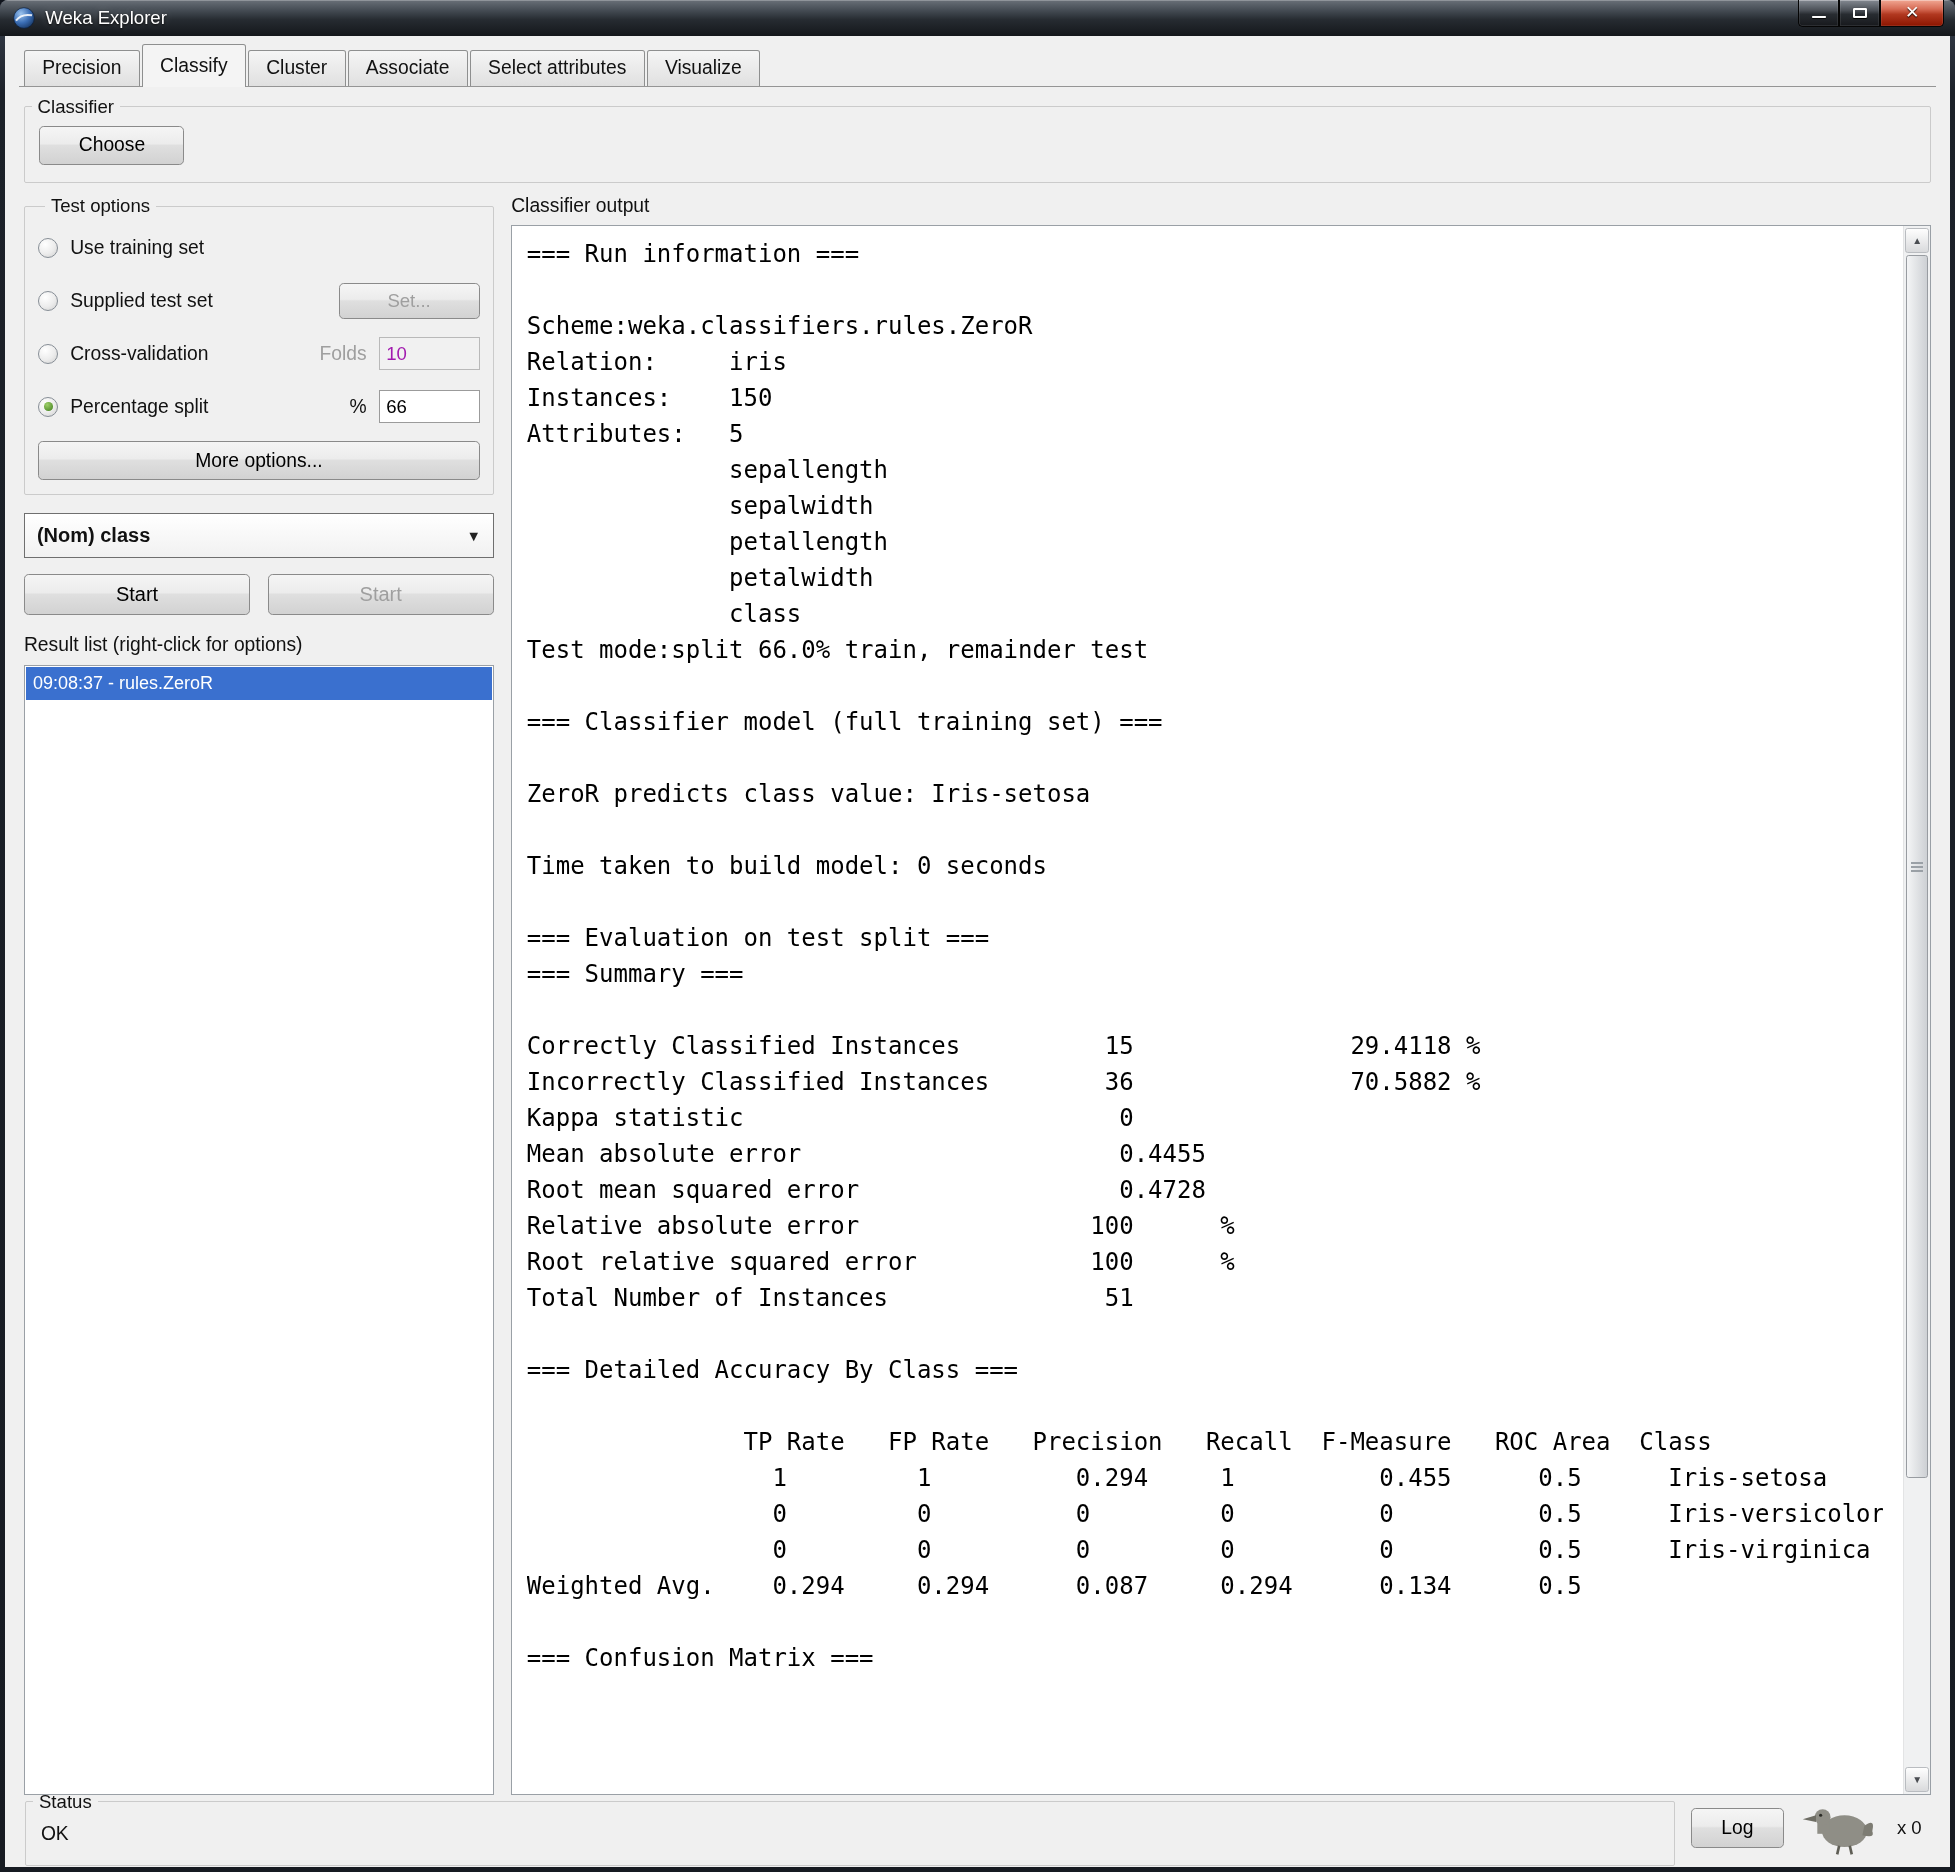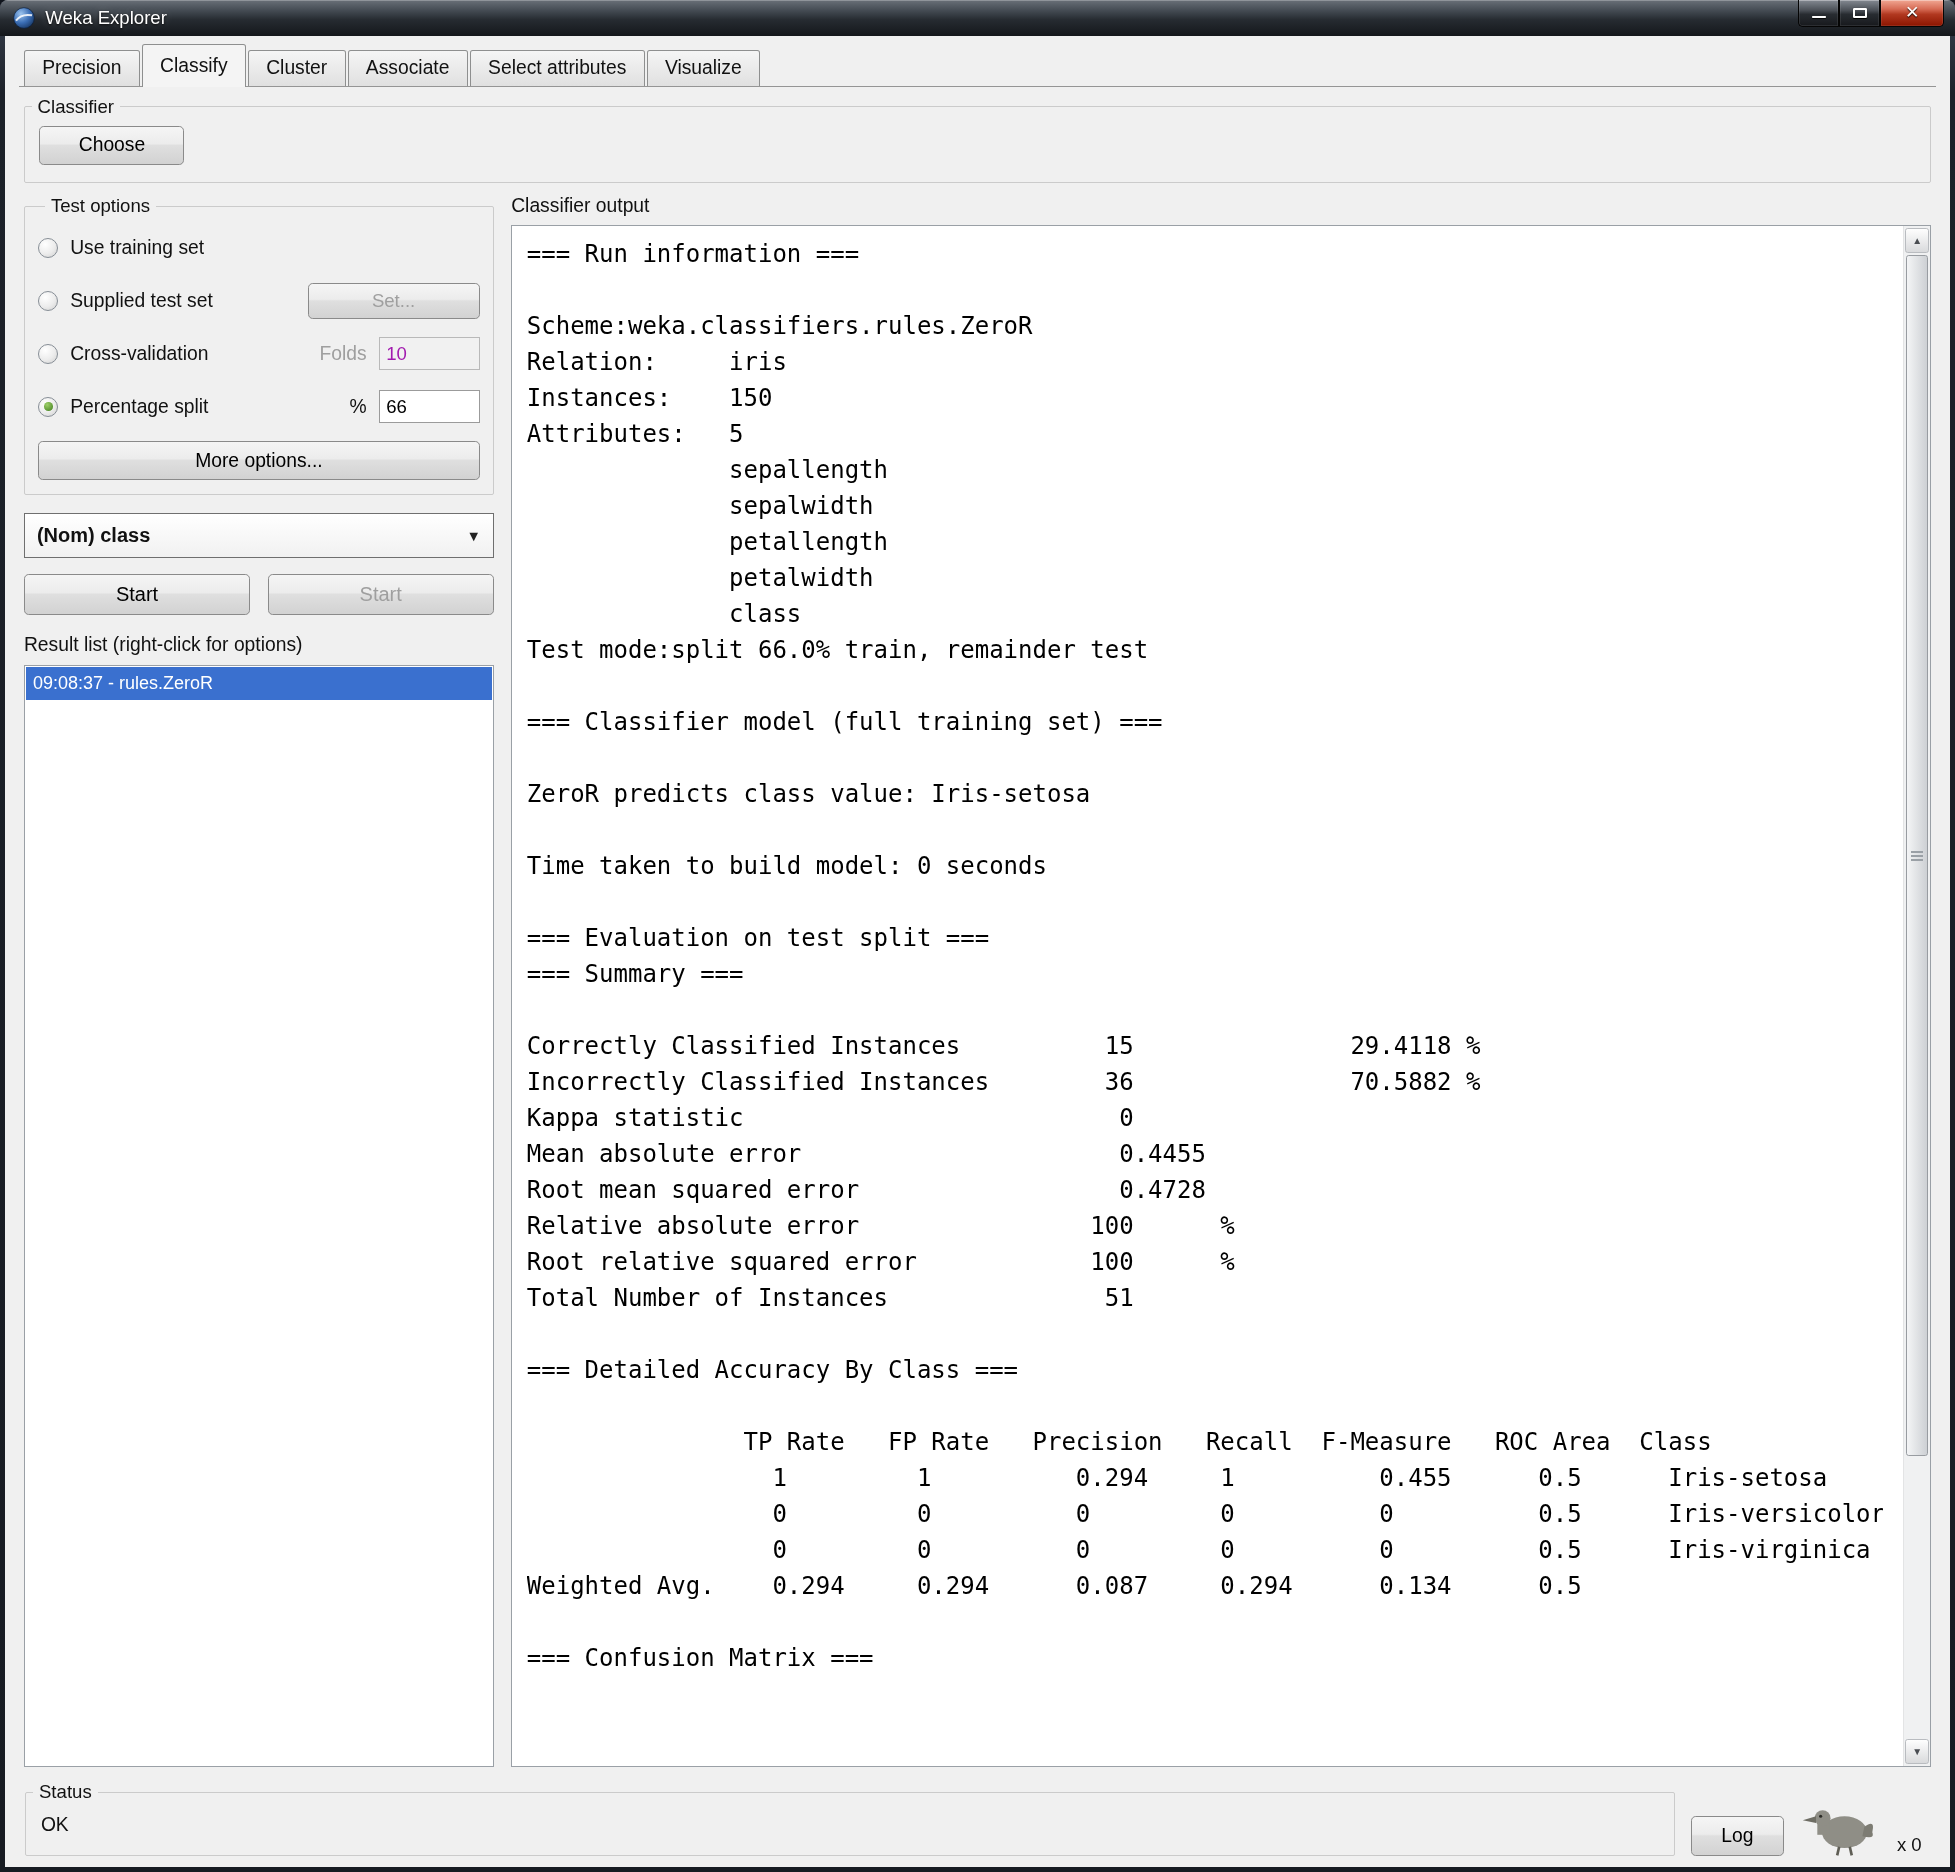--- a/index.html
+++ b/index.html
@@ -96,21 +96,21 @@
   .radio {
     width: 20px; height: 20px; border-radius: 50%; flex: none; cursor: pointer;
     border: 1.3px solid #878e96; position: relative;
     background: radial-gradient(circle at 35% 30%, #ffffff 0%, #ececec 55%, #cfcfcf 100%);
   }
   .radio.checked::after {
     content: ""; position: absolute; inset: 4.7px; border-radius: 50%;
     background: radial-gradient(circle at 35% 30%, #9ed06a, #3f7d1c);
   }
   .push { margin-left: auto; }
-  .set-button { width: 172px; height: 36px; font-size: 18.6px; }
+  .set-button { width: 141px; height: 36px; font-size: 18.6px; }
   .field-label { font-size: 19.3px; }
   .field-label.disabled { color: #9f9f9f; }
   .more-options { width: 100%; height: 39px; margin-top: 8px; }
   
   .combo {
     margin-top: 18.6px; height: 45px; cursor: pointer; position: relative;
     border: 1.3px solid #6f6f6f; background: linear-gradient(180deg, #ffffff, #f1f1f1);
     display: flex; align-items: center; padding: 16px 12px;
     font-size: 20px; font-weight: bold;
   }
@@ -144,21 +144,21 @@
     position: absolute; top: 29px; left: 2px; right: 2px; height: 78%;
     background: linear-gradient(90deg, #f4f5f6, #cdd0d4);
     border: 1.3px solid #989ca1; border-radius: 2.7px; cursor: grab;
   }
   .sb-grip {
     position: absolute; top: 50%; left: 50%; transform: translate(-50%, -50%);
     width: 12px; height: 10px;
     background: repeating-linear-gradient(180deg, #9aa0a6 0 2px, transparent 2px 4px);
   }
   
-  .statusbar { height: 100px; flex: none; display: flex; align-items: flex-end; gap: 16px; padding: 5.3px 6.7px 10.7px; }
+  .statusbar { height: 72px; flex: none; display: flex; align-items: center; gap: 16px; padding: 5.3px 6.7px 10.7px; }
   .status-group { flex: 1; height: 75px; border-color: #dedede; }
   .status-value { font-size: 19.3px; padding: 10.7px 0 0 14.6px; }
   .log-button { width: 93px; height: 40px; flex: none; }
   .bird { flex: none; }
   .bird svg { width: 81px; height: 53px; display: block; }
   .counter { font-size: 18.6px; margin-right: 8px; white-space: nowrap; }
 </style>
 </head>
 <body>
 

